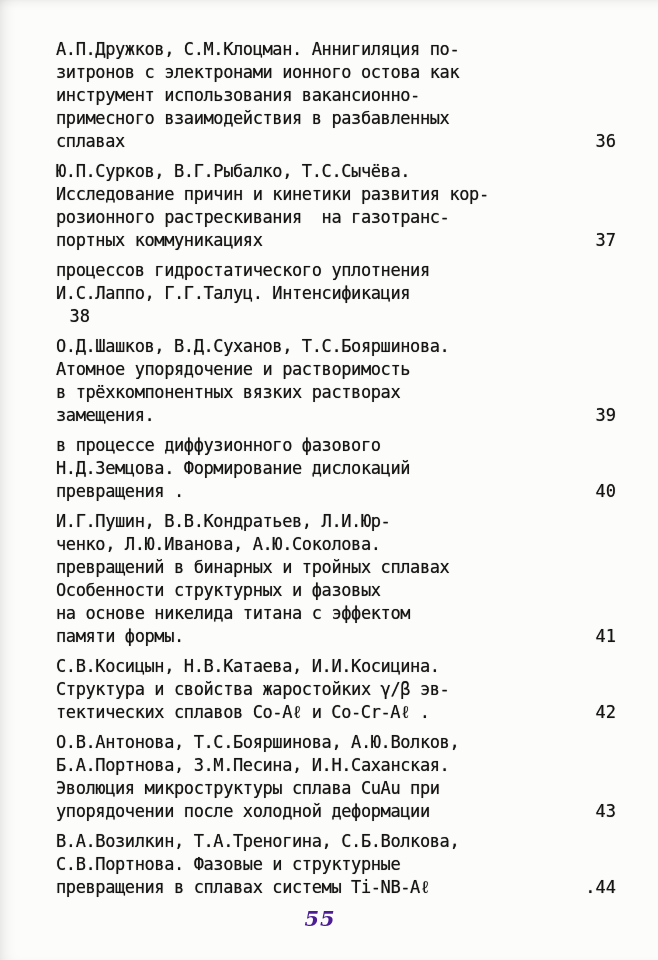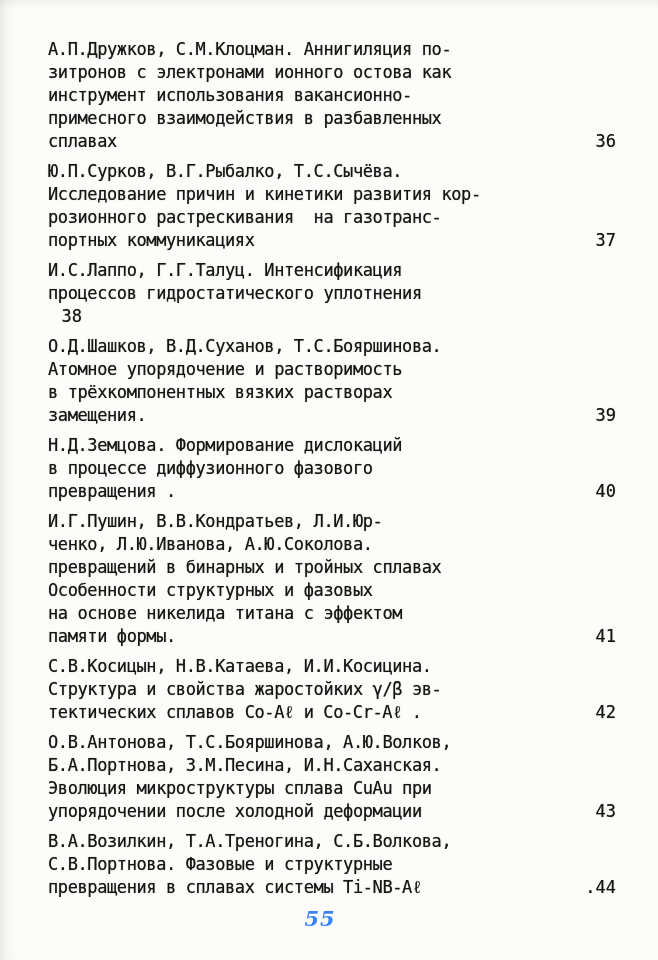--- a/index.html
+++ b/index.html
@@ -25,20 +25,21 @@
   .entry {
     margin-bottom: 7px;
   }
   .line {
     font-size: 17px;
     line-height: 23px;
     height: 23px;
     white-space: pre;
     letter-spacing: -0.4px;
     text-shadow: 0 0 0.8px rgba(20,18,16,0.65);
+    margin-left: 8px;
   }
   .line.lastline {
     display: flex;
     justify-content: space-between;
     align-items: baseline;
   }
   .pagenum {
     font-size: 17px;
     letter-spacing: 0;
     min-width: 34px;
@@ -49,21 +50,21 @@
     margin-top: 1px;
     text-align: center;
     transform: translateX(-12px);
   }
   .footer-num {
     font-family: "DejaVu Serif", "Liberation Serif", serif;
     font-style: italic;
     font-size: 21px;
     font-weight: bold;
     letter-spacing: 1px;
-    color: #3b82f6;
+    color: #4c1d95;
   }
 </style>
 </head>
 <body>
 
 <div class="page">
   <div class="toc">
 
     <div class="entry">
       <div class="line">А.П.Дружков, С.М.Клоцман. Аннигиляция по-</div>
@@ -80,40 +81,40 @@
       <div class="line">Ю.П.Сурков, В.Г.Рыбалко, Т.С.Сычёва.</div>
       <div class="line">Исследование причин и кинетики развития кор-</div>
       <div class="line">розионного растрескивания  на газотранс-</div>
       <div class="line lastline">
         <span>портных коммуникациях</span>
         <span class="pagenum">37</span>
       </div>
     </div>
 
     <div class="entry">
+      <div class="line">процессов гидростатического уплотнения</div>
       <div class="line">И.С.Лаппо, Г.Г.Талуц. Интенсификация</div>
-      <div class="line">процессов гидростатического уплотнения</div>
       <div class="line lastline">
         <span class="pagenum">38</span>
       </div>
     </div>
 
     <div class="entry">
       <div class="line">О.Д.Шашков, В.Д.Суханов, Т.С.Бояршинова.</div>
       <div class="line">Атомное упорядочение и растворимость</div>
       <div class="line">в трёхкомпонентных вязких растворах</div>
       <div class="line lastline">
         <span>замещения.</span>
         <span class="pagenum">39</span>
       </div>
     </div>
 
     <div class="entry">
+      <div class="line">в процессе диффузионного фазового</div>
       <div class="line">Н.Д.Земцова. Формирование дислокаций</div>
-      <div class="line">в процессе диффузионного фазового</div>
       <div class="line lastline">
         <span>превращения .</span>
         <span class="pagenum">40</span>
       </div>
     </div>
 
     <div class="entry">
       <div class="line">И.Г.Пушин, В.В.Кондратьев, Л.И.Юр-</div>
       <div class="line">ченко, Л.Ю.Иванова, А.Ю.Соколова.</div>
       <div class="line">превращений в бинарных и тройных сплавах</div>

